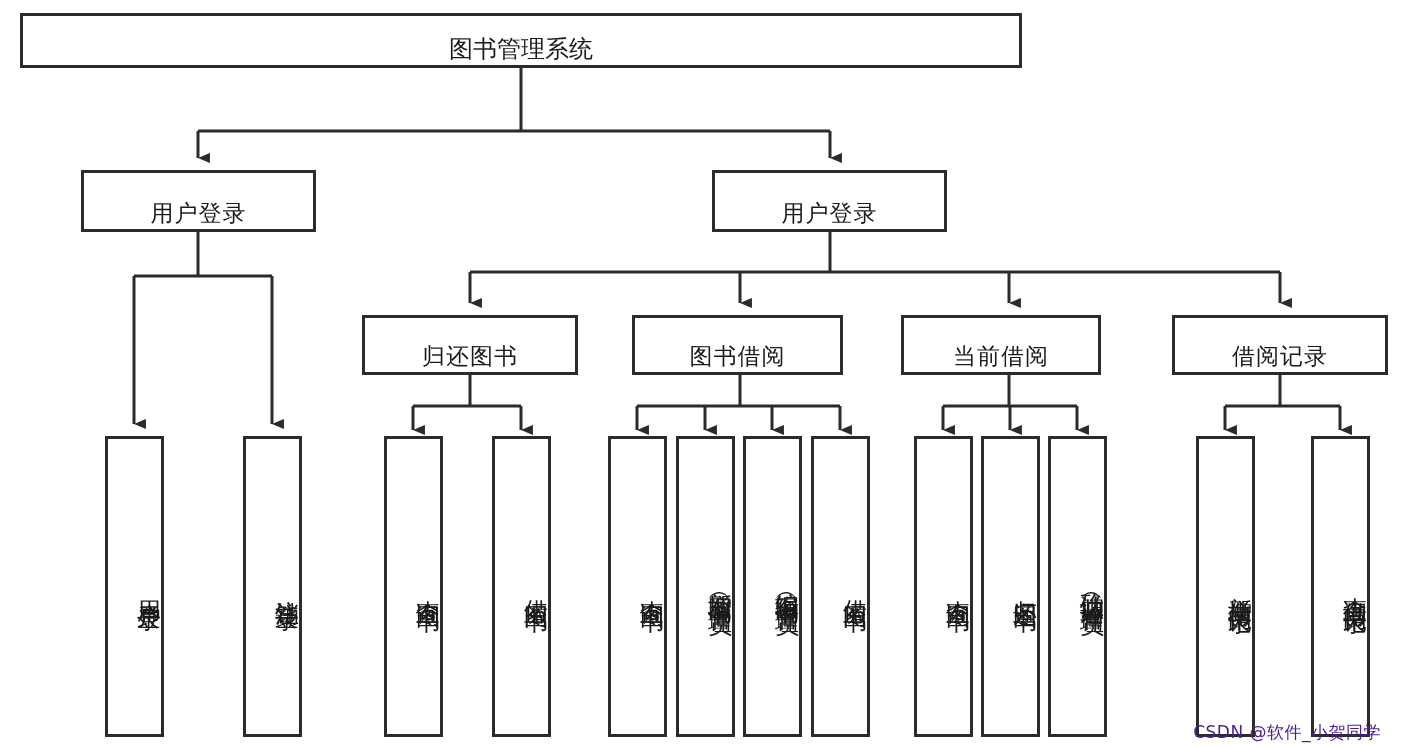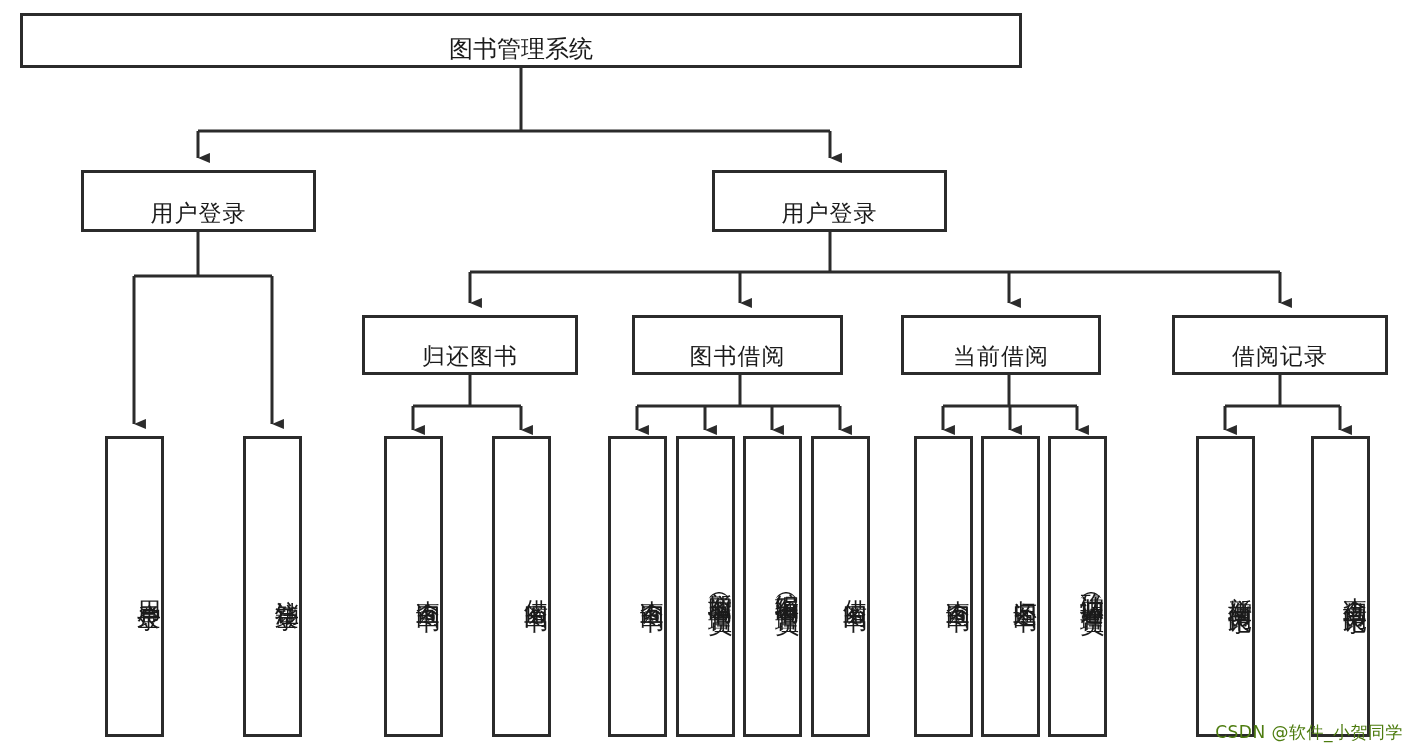--- a/index.html
+++ b/index.html
@@ -52,24 +52,24 @@
     line-height: 1;
     align-items: flex-start;
   }
   .node.v .vlabel {
     writing-mode: vertical-rl;
     text-orientation: upright;
     white-space: nowrap;
   }
   .watermark {
     position: absolute;
-    right: 2px;
+    right: 24px;
     bottom: 3px;
     font-size: 17px;
-    color: #4d7c0f;
+    color: #4c1d95;
     letter-spacing: 0.5px;
     white-space: nowrap;
   }
 </style>
 </head>
 <body>
 
 <div id="canvas">
 
   <svg id="wires" viewBox="0 0 1405 747">

